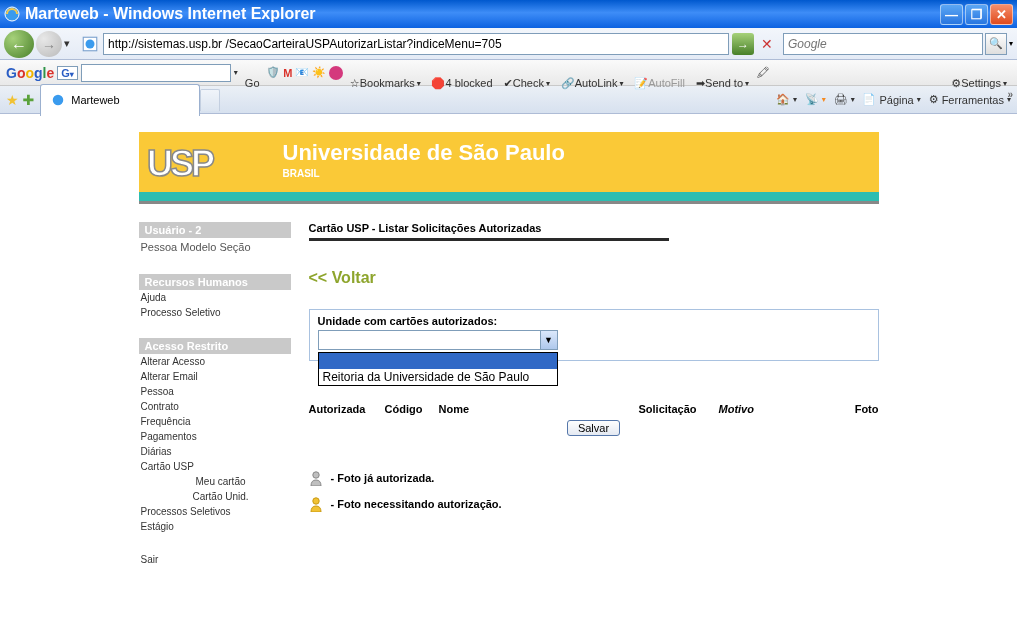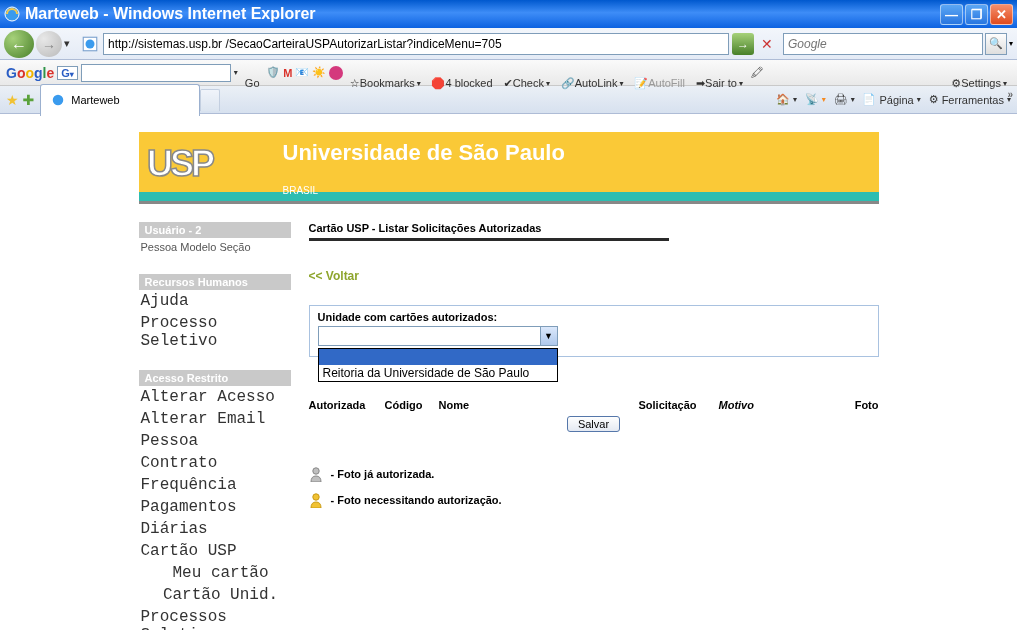--- a/index.html
+++ b/index.html
@@ -42,35 +42,35 @@
     .cmd-item { display: flex; align-items: center; gap:3px; cursor: pointer;}
     
     
     .page { background: #fff; height: 582px; overflow: auto; }
     .container { width: 740px; margin: 18px auto 0; }
     
     .banner { display: flex; height: 60px; }
     .banner-left { width: 132px; background: #fac937; display:flex; align-items:center; justify-content:center; padding: 4px; }
     .banner-right { flex: 1; background: #fac937; padding: 8px 12px 0; color: #fff; }
     .uni-title { font-size: 22px; font-weight: bold; }
-    .uni-sub { font-size: 10px; font-weight: normal; margin-top: 19px; }
+    .uni-sub { font-size: 10px; font-weight: bold; margin-top: 2px; }
     .banner-stripe { height: 12px; background: #2dbdb1; border-bottom: 3px solid #888;}
     
     .content-row { display: flex; margin-top: 18px; }
     .sidebar { width: 152px; }
     .side-header { background: #c9c9c9; color: #fff; font-weight: bold; padding: 2px 6px; font-size: 11px; }
     .side-text { color: #555; font-size: 11px; padding: 3px 2px; }
-    .side-link { color: #333; font-size: 16px; padding: 2px 2px; cursor: pointer; display: block; font-family: Liberation Mono, monospace; }
+    .side-link { color: #333; font-size: 10px; padding: 2px 2px; cursor: pointer; display: block; }
     .side-link.indent { padding-left: 14px; text-align: center; }
     .side-sep { height: 18px; }
     
     .main { flex: 1; margin-left: 18px; }
     .crumb { font-weight: bold; font-size: 11px; padding-bottom: 4px; }
     .crumb-line { height: 3px; background: #2a2a2a; width: 360px; margin-bottom: 28px; }
-    .voltar { color: #8ea52d; font-size: 12px; font-weight: bold; cursor: pointer;}
+    .voltar { color: #8ea52d; font-size: 16px; font-weight: bold; cursor: pointer;}
     
     .box { border: 1px solid #a9c2e0; margin-top: 22px; padding: 5px 8px 10px; position: relative; overflow: visible;}
     .box-label { font-size: 11px; font-weight: bold; margin-bottom: 3px; }
     .combo { width: 240px; height: 20px; border: 1px solid #7f9db9; background: #fff; display: flex; align-items: center; }
     .combo .combo-btn { width: 17px; height: 18px; margin-left: auto; background: linear-gradient(to bottom,#dbe8fb,#aec8ec); border-left: 1px solid #7f9db9; display:flex;align-items:center;justify-content:center; font-size: 9px; cursor:pointer;}
     .combo-list { position: absolute; left: 8px; top: 42px; width: 240px; border: 1px solid #000; background: #fff; font-size: 12px; z-index: 5;}
     .combo-opt { padding: 1px 4px; }
     .combo-opt.sel { background: #3169c6; color: #fff; }
     
     .tbl-head { display: flex; font-weight: bold; font-size: 11px; margin-top: 42px; }
@@ -124,21 +124,21 @@
   <span>🛡️</span>
   <span style="color:#d9322b;font-weight:bold;">M</span>
   <span>📧</span>
   <span>☀️</span>
   <span style="width:14px;height:14px;border-radius:50%;background:#d4397d;display:inline-block;"></span>
   <span class="g-item">☆ <span>Bookmarks</span><span class="dd">▾</span></span>
   <span class="g-item">🛑 <span>4 blocked</span></span>
   <span class="g-item">✔ <span>Check</span><span class="dd">▾</span></span>
   <span class="g-item">🔗 <span>AutoLink</span><span class="dd">▾</span></span>
   <span class="g-item" style="color:#999;">📝 <span>AutoFill</span></span>
-  <span class="g-item">➡ <span>Sair to</span><span class="dd">▾</span></span>
+  <span class="g-item">➡ <span>Send to</span><span class="dd">▾</span></span>
   <span>🖍</span>
   <span class="g-item" style="margin-left:auto;">⚙ <span>Settings</span><span class="dd">▾</span></span>
 </div>
 
 <div class="tab-bar">
   <div class="fav-icons">
     <span style="color:#f1c233;font-size:14px;">★</span>
     <span style="color:#5aa23a;font-size:14px;">✚</span>
   </div>
   <div class="tab">

